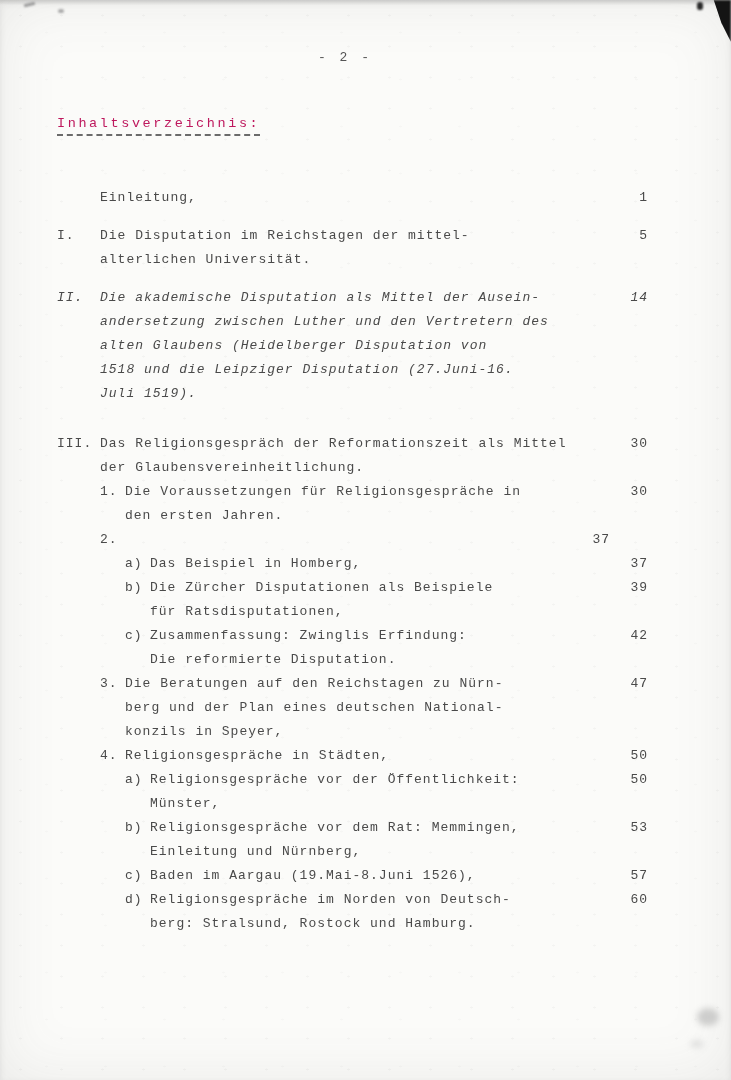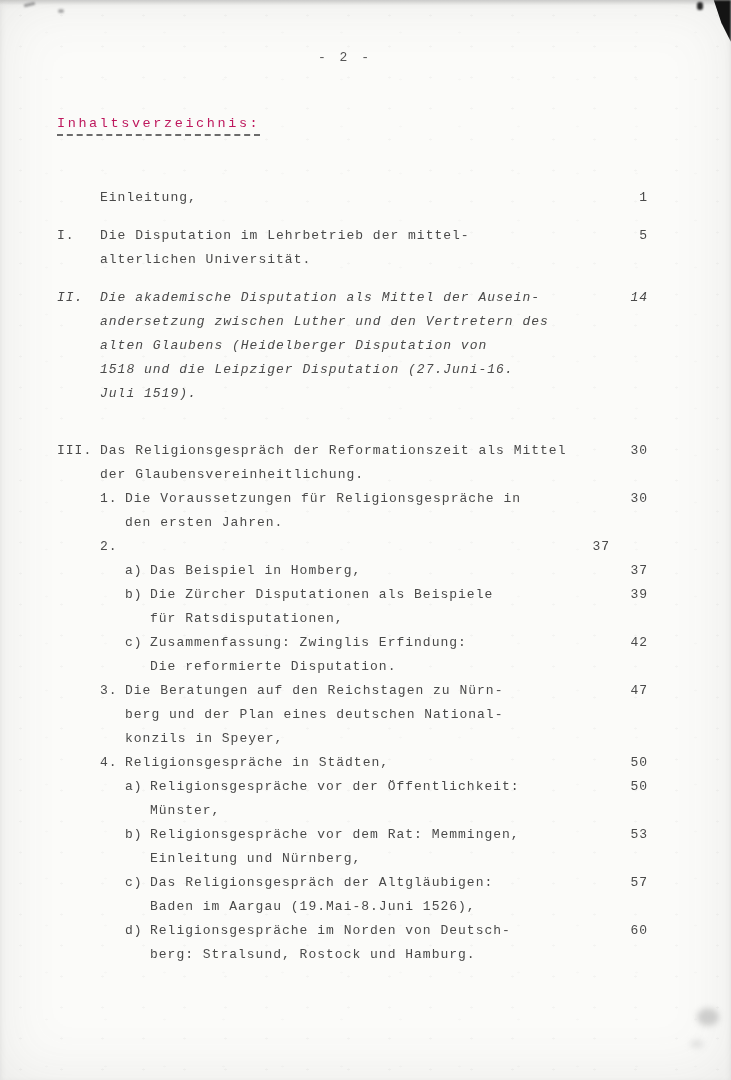--- a/index.html
+++ b/index.html
@@ -72,37 +72,37 @@
     <div class="entry level-0" style="margin-top: 0px;">
       <span class="lbl"></span>
       <div class="txt">
         <div>Einleitung,</div>
       </div>
       <span class="pg">1</span>
     </div>
     <div class="entry level-0" style="margin-top: 14px;">
       <span class="lbl">I.</span>
       <div class="txt">
-        <div>Die Disputation im Lehrbetrieb der mittel-</div>
+        <div>Die Disputation im Reichstagen der mittel-</div>
         <div>alterlichen Universität.</div>
       </div>
       <span class="pg">5</span>
     </div>
     <div class="entry level-0" style="margin-top: 14px; font-style: italic;">
       <span class="lbl">II.</span>
       <div class="txt">
         <div>Die akademische Disputation als Mittel der Ausein-</div>
         <div>andersetzung zwischen Luther und den Vertretern des</div>
         <div>alten Glaubens (Heidelberger Disputation von</div>
         <div>1518 und die Leipziger Disputation (27.Juni-16.</div>
         <div>Juli 1519).</div>
       </div>
       <span class="pg">14</span>
     </div>
-    <div class="entry level-0" style="margin-top: 33px;">
+    <div class="entry level-0" style="margin-top: 26px;">
       <span class="lbl">III.</span>
       <div class="txt">
         <div>Das Religionsgespräch der Reformationszeit als Mittel</div>
         <div>der Glaubensvereinheitlichung.</div>
       </div>
       <span class="pg">30</span>
     </div>
     <div class="entry level-1">
       <span class="lbl">1.</span>
       <div class="txt">
@@ -166,21 +166,20 @@
       <span class="lbl">b)</span>
       <div class="txt">
         <div>Religionsgespräche vor dem Rat: Memmingen,</div>
         <div>Einleitung und Nürnberg,</div>
       </div>
       <span class="pg">53</span>
     </div>
     <div class="entry level-2">
       <span class="lbl">c)</span>
       <div class="txt">
-        <div>Das Religionsgespräch der Altgläubigen:</div>
         <div>Baden im Aargau (19.Mai-8.Juni 1526),</div>
       </div>
       <span class="pg">57</span>
     </div>
     <div class="entry level-2">
       <span class="lbl">d)</span>
       <div class="txt">
         <div>Religionsgespräche im Norden von Deutsch-</div>
         <div>berg: Stralsund, Rostock und Hamburg.</div>
       </div>

